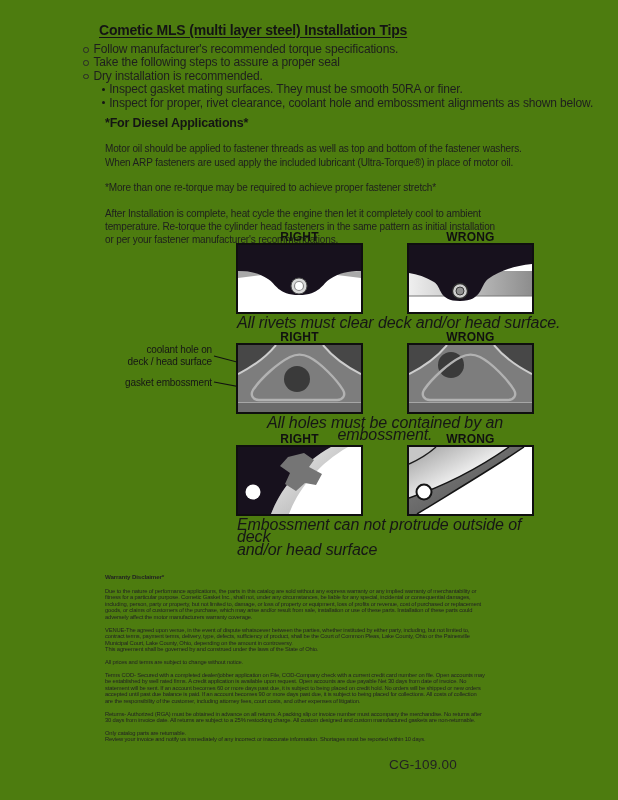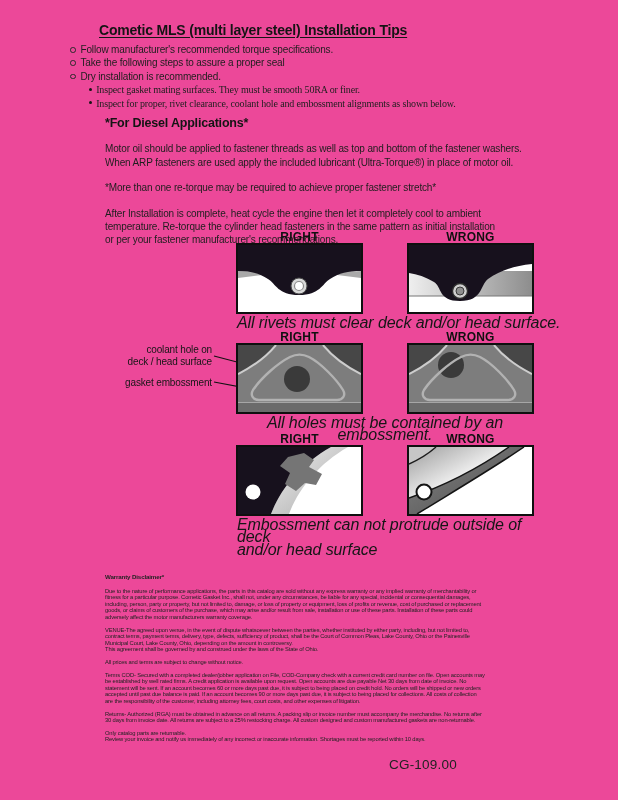--- a/index.html
+++ b/index.html
@@ -1,27 +1,27 @@
 <!DOCTYPE html>
 <html><head>
 <meta charset="utf-8">
 <style>
   html,body{margin:0;padding:0;background:#ffffff;}
   .page{
-    position:relative;width:618px;height:800px;background:#ec4899;overflow:hidden;
+    position:relative;width:618px;height:800px;background:#4d7c0f;overflow:hidden;
     font-family:"Liberation Sans","DejaVu Sans",sans-serif;color:#1e1e1e;
   }
   .title{
     position:absolute;left:99px;top:22px;margin:0;
     font-size:14px;font-weight:bold;letter-spacing:-0.2px;
     text-decoration:underline;text-underline-offset:2px;color:#141414;
   }
-  .tips{position:absolute;left:70px;top:43px;font-size:10px;letter-spacing:-0.15px;}
+  .tips{position:absolute;left:83px;top:43px;font-size:12px;letter-spacing:-0.15px;}
   .tip-row{display:flex;line-height:13.4px;}
-  .tip-row.sub{margin-left:19px;font-family:Liberation Serif, serif;}
+  .tip-row.sub{margin-left:19px;}
   .dot-open{
     flex:0 0 auto;width:3.5px;height:3.5px;border:1px solid #2a2a2a;border-radius:50%;
     margin:4px 5px 0 0;
   }
   .dot-fill{
     flex:0 0 auto;width:3.2px;height:3.2px;background:#151515;border-radius:50%;
     margin:4.6px 4px 0 0;
   }
   .diesel{position:absolute;left:105px;top:117px;width:480px;font-size:10px;line-height:13.4px;letter-spacing:-0.15px;}
   .diesel h2{margin:0 0 6px 0;font-size:12.5px;font-weight:bold;letter-spacing:-0.2px;color:#141414;}

